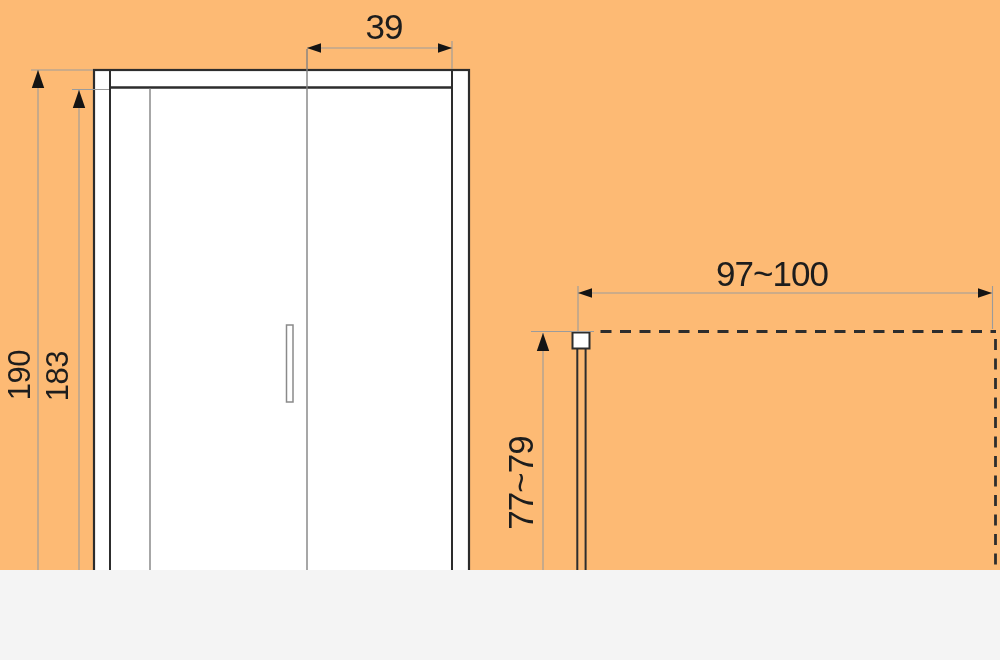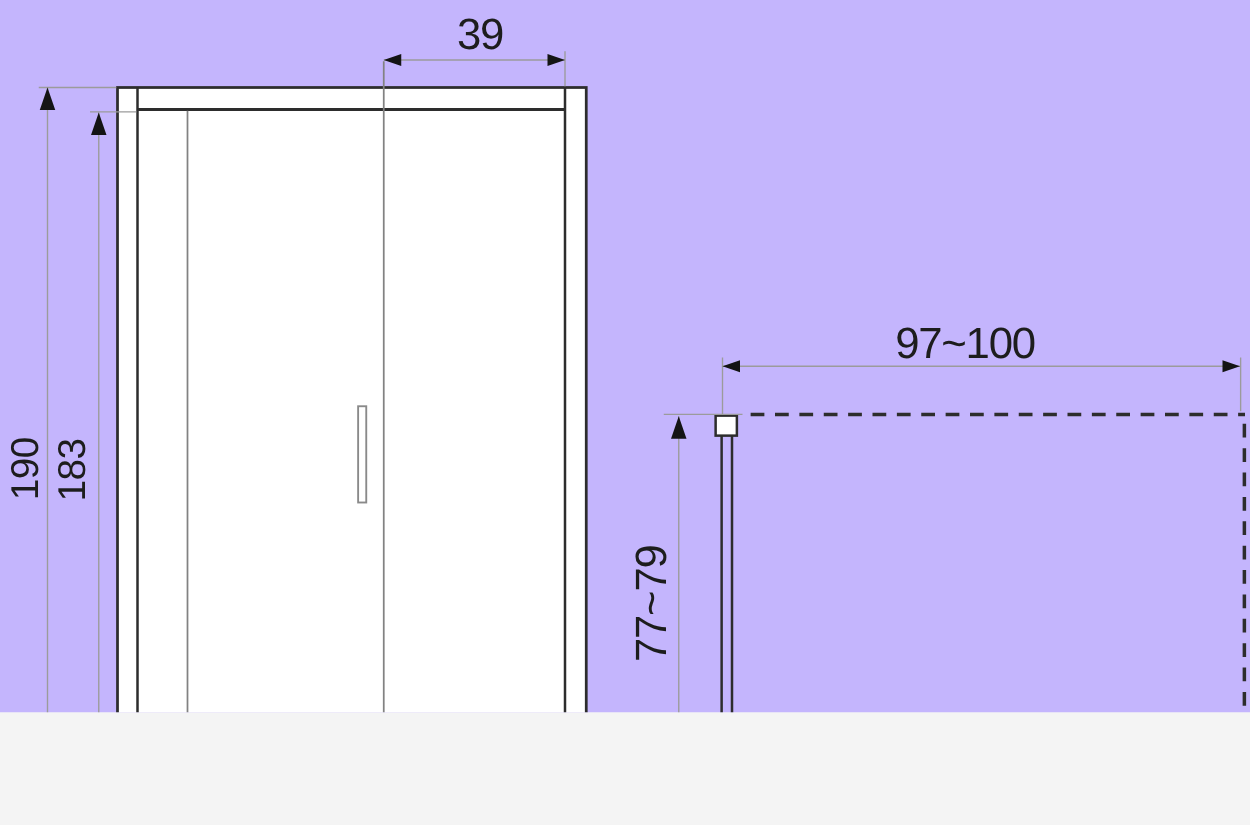--- a/index.html
+++ b/index.html
@@ -4,21 +4,21 @@
 <style>
   html, body {
     margin: 0;
     padding: 0;
     background: #f4f4f4;
   }
   .canvas {
     position: relative;
     width: 1000px;
     height: 570px;
-    background: #c4b5fd;
+    background: #fdba74;
     overflow: hidden;
     font-family: "Liberation Sans", sans-serif;
   }
   svg { display: block; }
 
   .line-heavy   { stroke: #2d2d2d; stroke-width: 2.2; fill: none; }
   .line-heavy2  { stroke: #2d2d2d; stroke-width: 2.4; fill: none; }
   .line-frame   { stroke: #2d2d2d; stroke-width: 2;   fill: none; }
   .line-thin    { stroke: #828282; stroke-width: 1.4; fill: none; }
   .line-dim     { stroke: #9b9b9b; stroke-width: 1.1; fill: none; }

